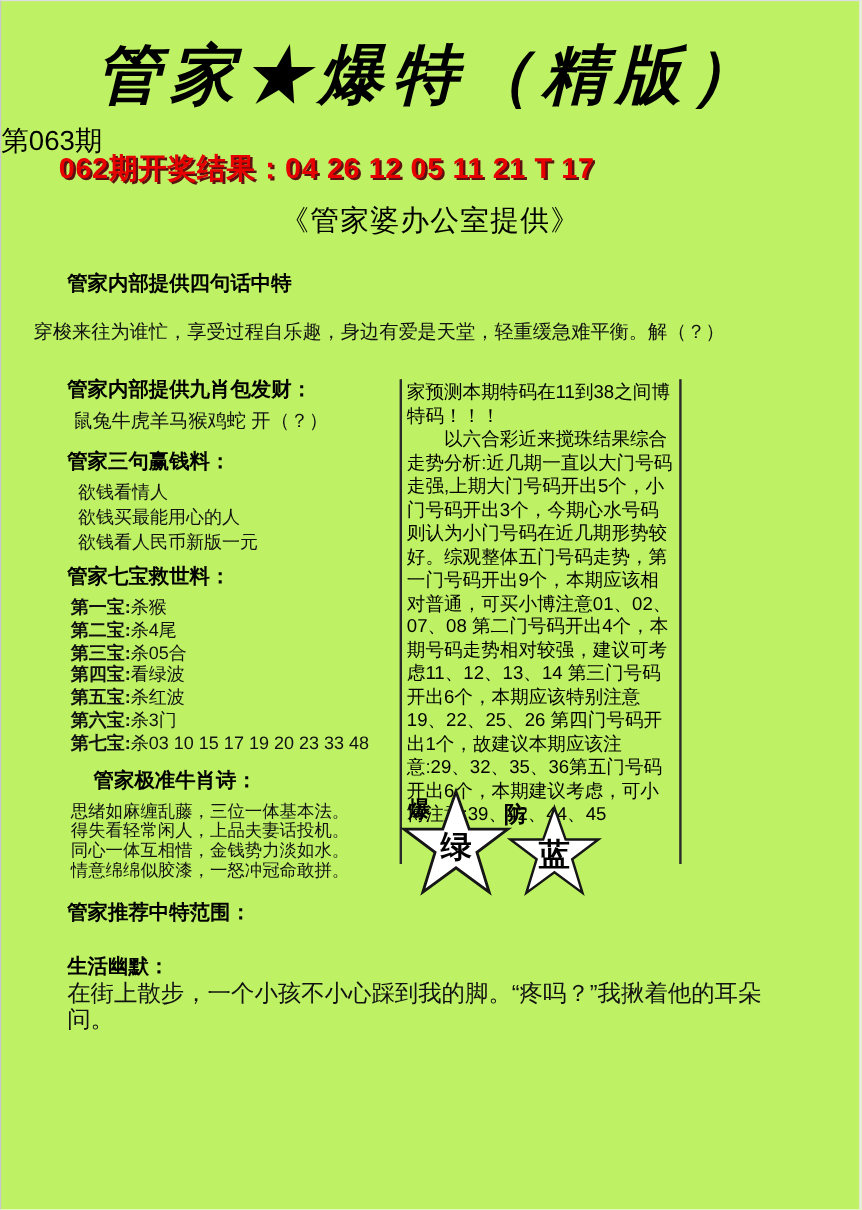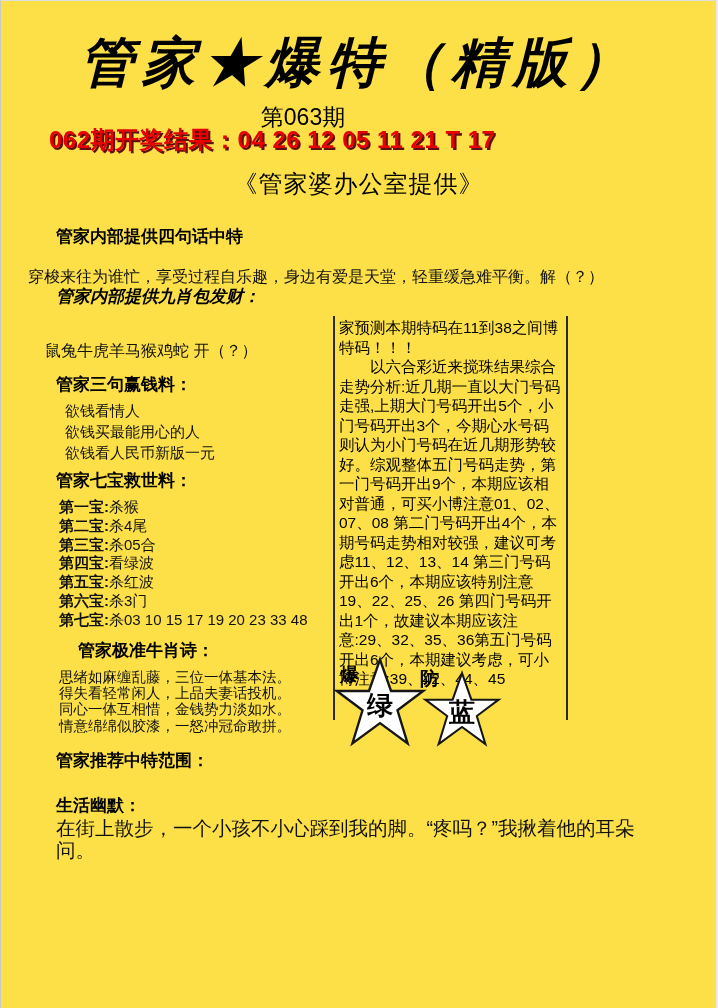--- a/index.html
+++ b/index.html
@@ -1,39 +1,39 @@
 <!DOCTYPE html>
 <html><head>
 <meta charset="utf-8">
 <style>
   html,body{margin:0;padding:0;background:#fff;}
   .page{
-    position:relative;width:718px;height:1008px;background:#fde047;
+    position:relative;width:718px;height:1008px;background:#bef264;
     font-family:"Liberation Sans","DejaVu Sans",sans-serif;color:#111;
     border-left:1px solid #c8c8c8;border-top:1px solid #dedede;border-right:2px solid #e9e9e9;
     box-sizing:border-box;overflow:hidden;
   }
   .abs{position:absolute;}
   .title{
     left:0;right:0;top:26px;text-align:center;
     font-family:"DejaVu Serif","Liberation Serif",serif;
     font-style:italic;font-weight:bold;font-size:54px;letter-spacing:8px;
     color:#000;white-space:nowrap;
   }
-  .issue{left:0;width:604px;top:101px;text-align:center;font-size:23px;color:#000;}
+  .issue{left:0;width:604px;top:101px;text-align:left;font-size:23px;color:#000;}
   .result{
     left:48px;top:123px;font-size:24px;font-weight:bold;color:#e60000;
     text-shadow:2px 2px 0 #5c1010;letter-spacing:0.5px;white-space:nowrap;text-align:center;
   }
   .provider{left:0;right:0;top:167px;text-align:center;font-size:24px;color:#000;letter-spacing:1px;}
   .h{font-size:17px;font-weight:bold;color:#000;white-space:nowrap;}
   .h1{left:55px;top:224px;text-align:center;}
   .s1{left:27px;top:266px;font-size:16px;white-space:nowrap;}
-  .h2{left:55px;top:284px;font-style:italic;}
-  .s2{left:44px;top:340px;font-size:16px;white-space:nowrap;}
+  .h2{left:55px;top:312px;}
+  .s2{left:60px;top:340px;font-size:16px;white-space:nowrap;}
   .h3{left:55px;top:372px;}
   .s3{left:64px;top:399px;font-size:15px;line-height:21px;font-weight:500;}
   .h4{left:55px;top:468px;}
   .s4{left:58px;top:497px;font-size:15px;line-height:18.8px;}
   .s4 .lbl{font-weight:bold;}
   .s4 .val{font-weight:500;}
   .h5{left:55px;top:638px;margin-left:22px;}
   .s5{left:58px;top:668px;font-size:14.5px;line-height:16.2px;font-weight:500;}
   .h6{left:55px;top:748px;}
   .s6{left:55px;top:770px;font-size:16px;letter-spacing:0.2px;word-spacing:2px;white-space:nowrap;}

